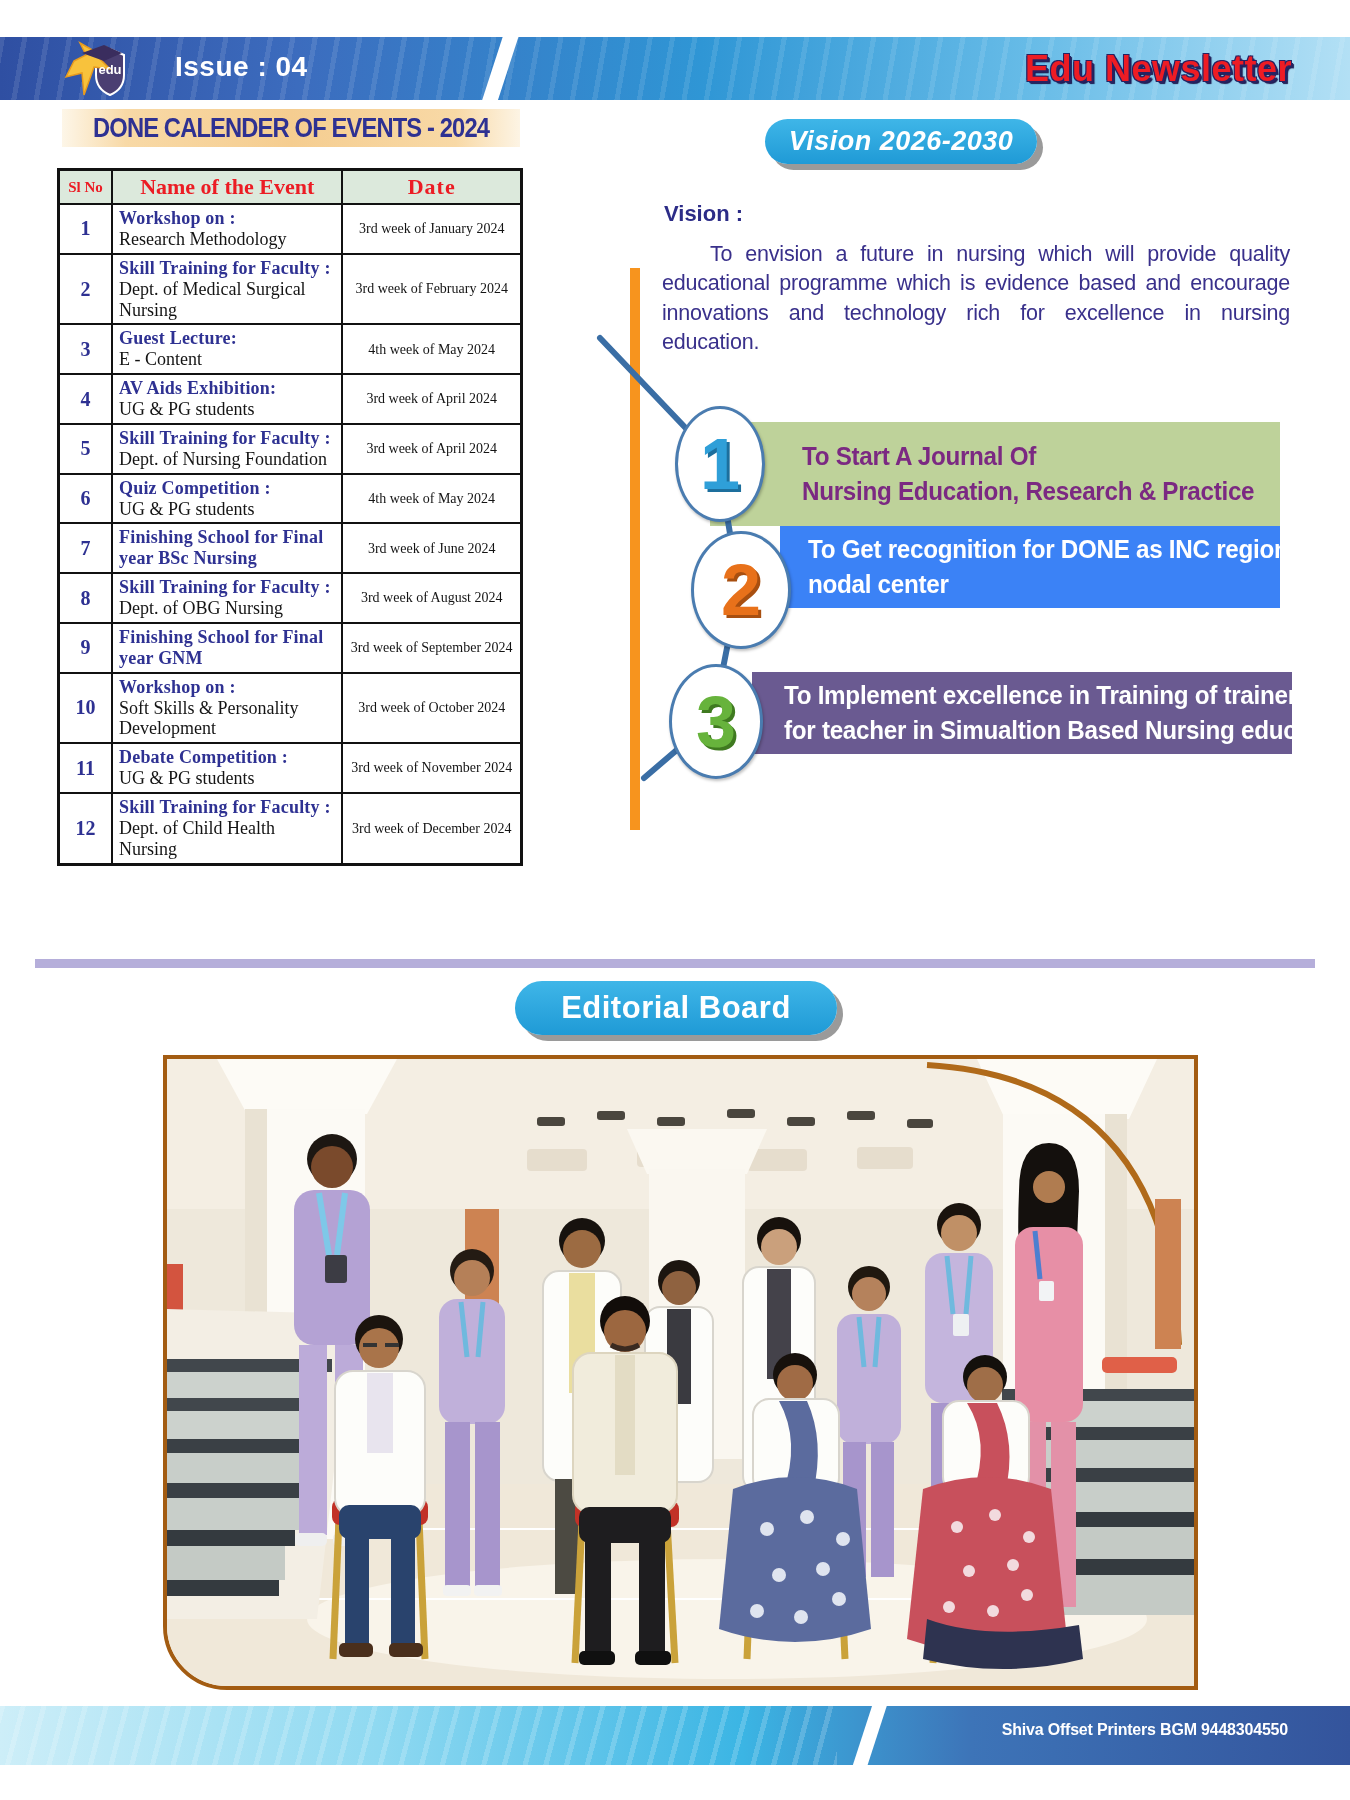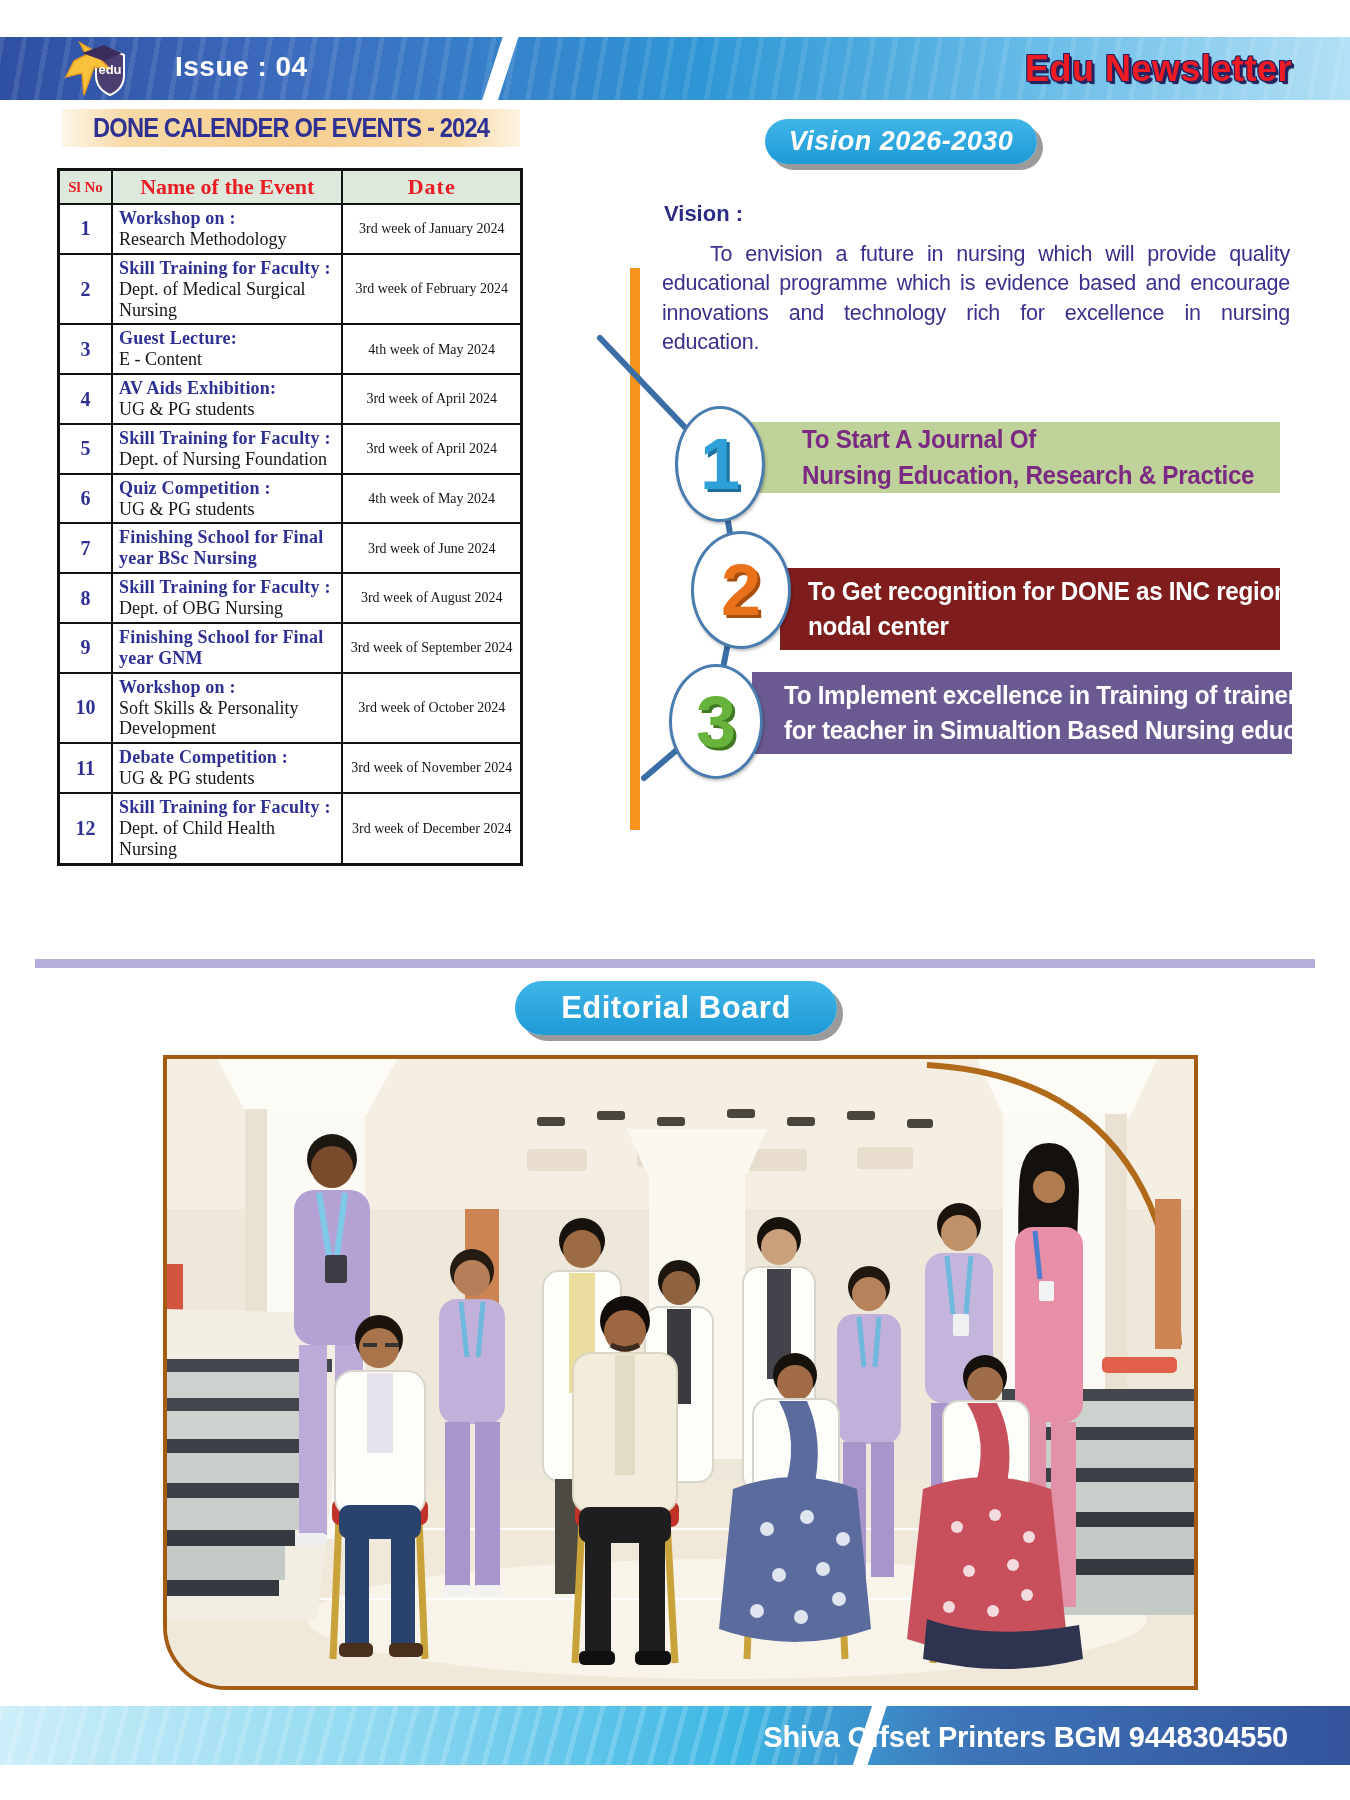--- a/index.html
+++ b/index.html
@@ -42,22 +42,22 @@
     box-shadow:6px 6px 0 #9a9a9a;}
   .vision-pill{left:765px;top:119px;width:272px;height:45px;font-size:27px;font-style:italic;letter-spacing:.5px;}
   .editorial-pill{left:515px;top:981px;width:322px;height:54px;font-size:31px;letter-spacing:.5px;}
   .vision-heading{position:absolute;left:664px;top:201px;color:#2c2c87;font-size:22px;font-weight:bold;}
   .vision-body{position:absolute;left:662px;top:240px;width:628px;color:#39308b;font-size:21.5px;line-height:1.37;
     text-align:justify;text-indent:48px;letter-spacing:-0.2px;}
   .orange-rule{position:absolute;left:630px;top:268px;width:10px;height:562px;background:#f7941e;}
 
   .goal{position:absolute;display:flex;flex-direction:column;justify-content:center;font-weight:bold;}
   .goal .gl{font-size:25.5px;line-height:1.38;letter-spacing:-0.3px;transform:scaleX(.95);transform-origin:left center;white-space:nowrap;}
-  .goal-1{left:710px;top:422px;width:478px;height:71px;background:#bed29a;color:#7b2982;padding-left:92px;}
-  .goal-2{left:780px;top:568px;width:472px;height:82px;background:#7f1d1d;color:#ffffff;padding-left:28px;}
+  .goal-1{left:710px;top:422px;width:478px;height:104px;background:#bed29a;color:#7b2982;padding-left:92px;}
+  .goal-2{left:780px;top:526px;width:472px;height:82px;background:#3b82f6;color:#ffffff;padding-left:28px;}
   .goal-3{left:752px;top:672px;width:508px;height:82px;background:#6a5a91;color:#ffffff;padding-left:32px;}
   .goal-line-svg{position:absolute;left:540px;top:320px;pointer-events:none;}
   .num-circle{position:absolute;background:#ffffff;border:3px solid #4a7cb0;border-radius:50%;
     display:flex;align-items:center;justify-content:center;font-weight:bold;box-shadow:1px 2px 3px rgba(0,0,0,.25);}
   .num-circle span{font-size:72px;line-height:1;}
   .nc-1{left:675px;top:406px;width:84px;height:110px;color:#2f9fd8;text-shadow:3px 3px 0 #1d6f9d;}
   .nc-2{left:691px;top:531px;width:94px;height:112px;color:#e8711a;text-shadow:3px 3px 0 #a84f10;}
   .nc-3{left:669px;top:664px;width:88px;height:109px;color:#67b33c;text-shadow:3px 3px 0 #3f7a20;}
 
   .lavender-rule{position:absolute;left:35px;top:959px;width:1280px;height:9px;background:#b5aeda;}
@@ -66,21 +66,21 @@
   .photo-frame{position:absolute;left:163px;top:1055px;width:1027px;height:627px;
     border:4px solid #a35c12;border-bottom-left-radius:64px;overflow:hidden;background:#f6f1e8;}
 
   
   .footer-band{position:absolute;left:0;top:1706px;width:1350px;height:59px;overflow:hidden;
     background:linear-gradient(90deg,#cdeef8 0%,#8fd9f1 28%,#3bb5e4 55%,#3d74b8 72%,#34549c 100%);}
   .footer-band .mesh{position:absolute;inset:0;
     background:repeating-linear-gradient(105deg,rgba(255,255,255,.18) 0 5px,rgba(255,255,255,0) 5px 20px);
     width:62%;}
   .footer-band .slash{left:862px;top:-12px;width:14px;height:88px;}
-  .footer-text{position:absolute;right:62px;top:15px;color:#ffffff;font-size:29px;font-weight:bold;letter-spacing:-0.2px;}
+  .footer-text{position:absolute;right:62px;top:15px;color:#ffffff;font-size:16px;font-weight:bold;letter-spacing:-0.2px;}
 </style>
 </head>
 <body>
 
 <div class="page">
 
   <div class="header-band">
     <div class="mesh"></div>
     <div class="slash"></div>
     <svg class="logo" width="92" height="58" viewBox="0 0 92 58">

